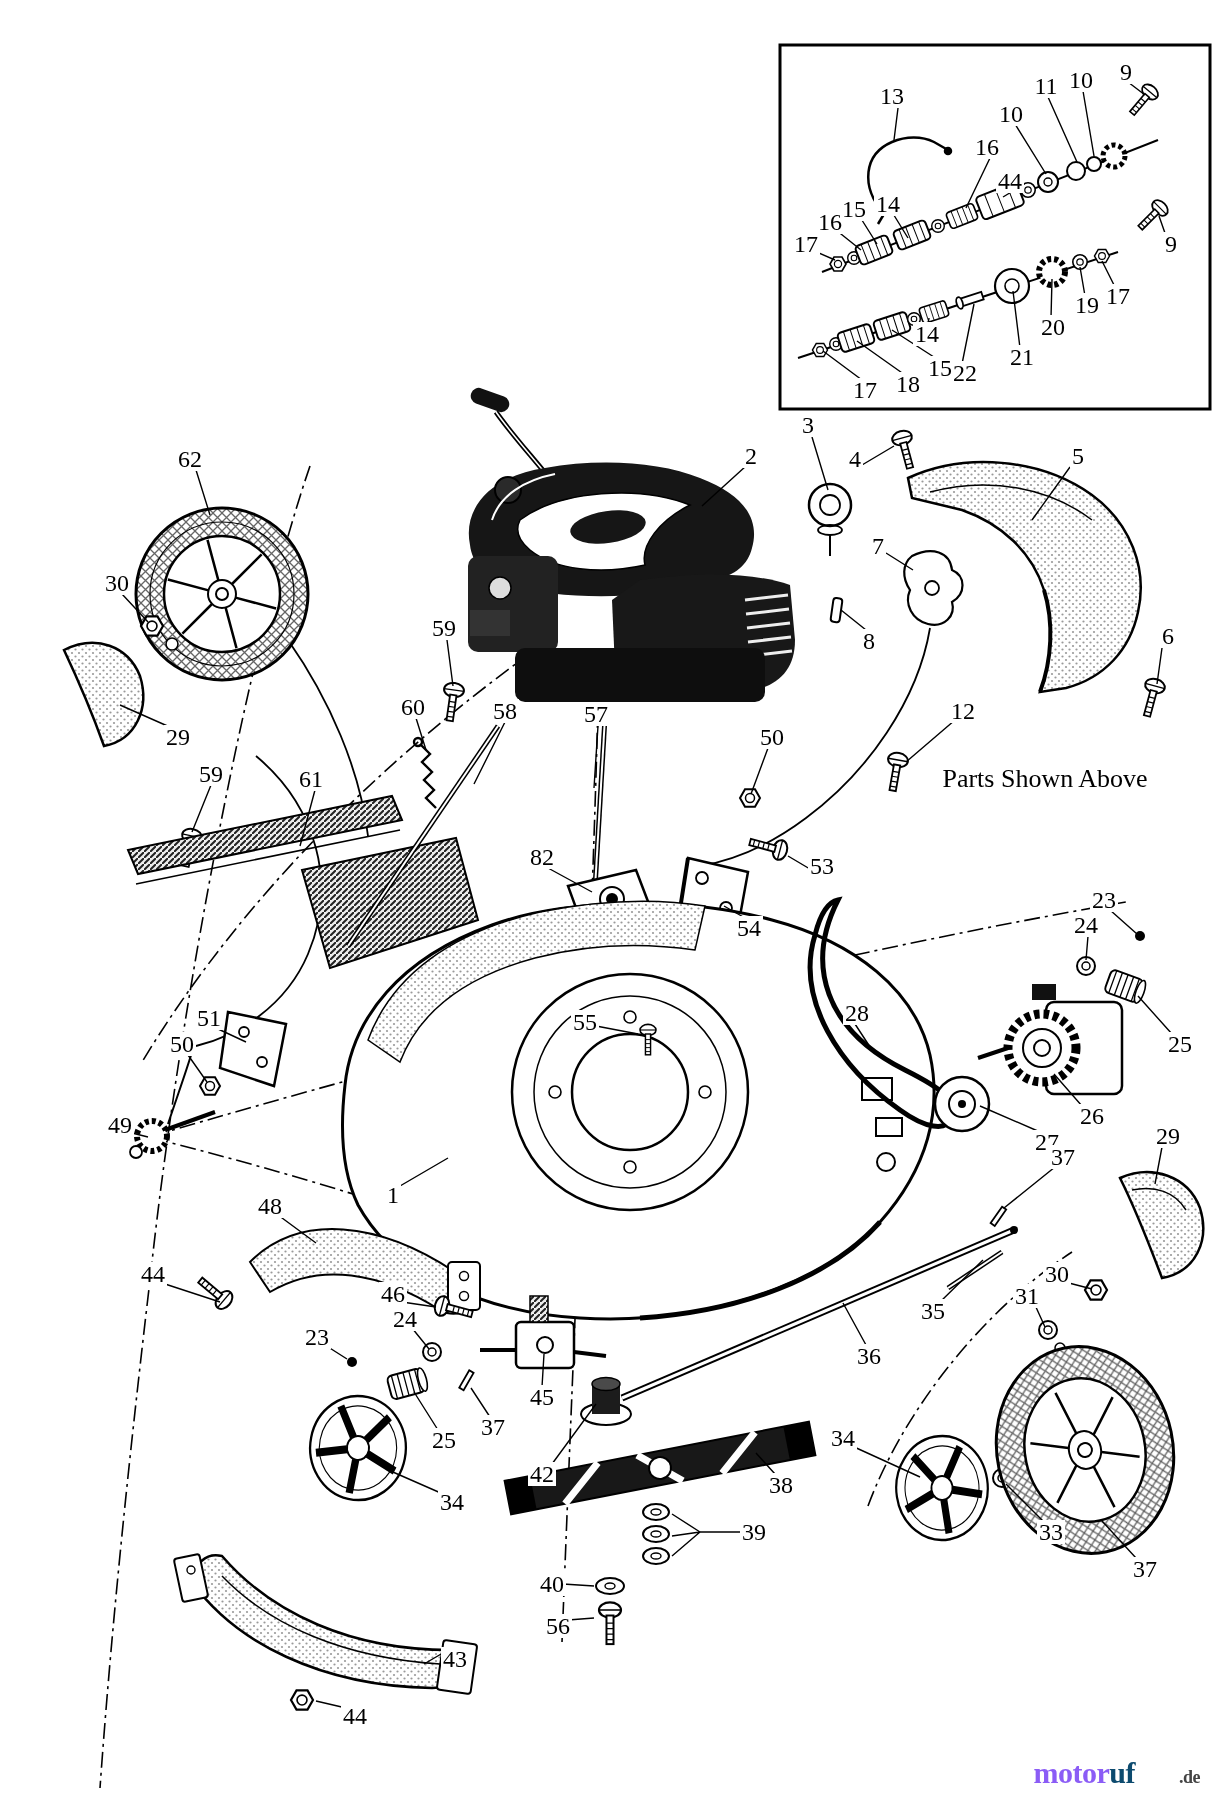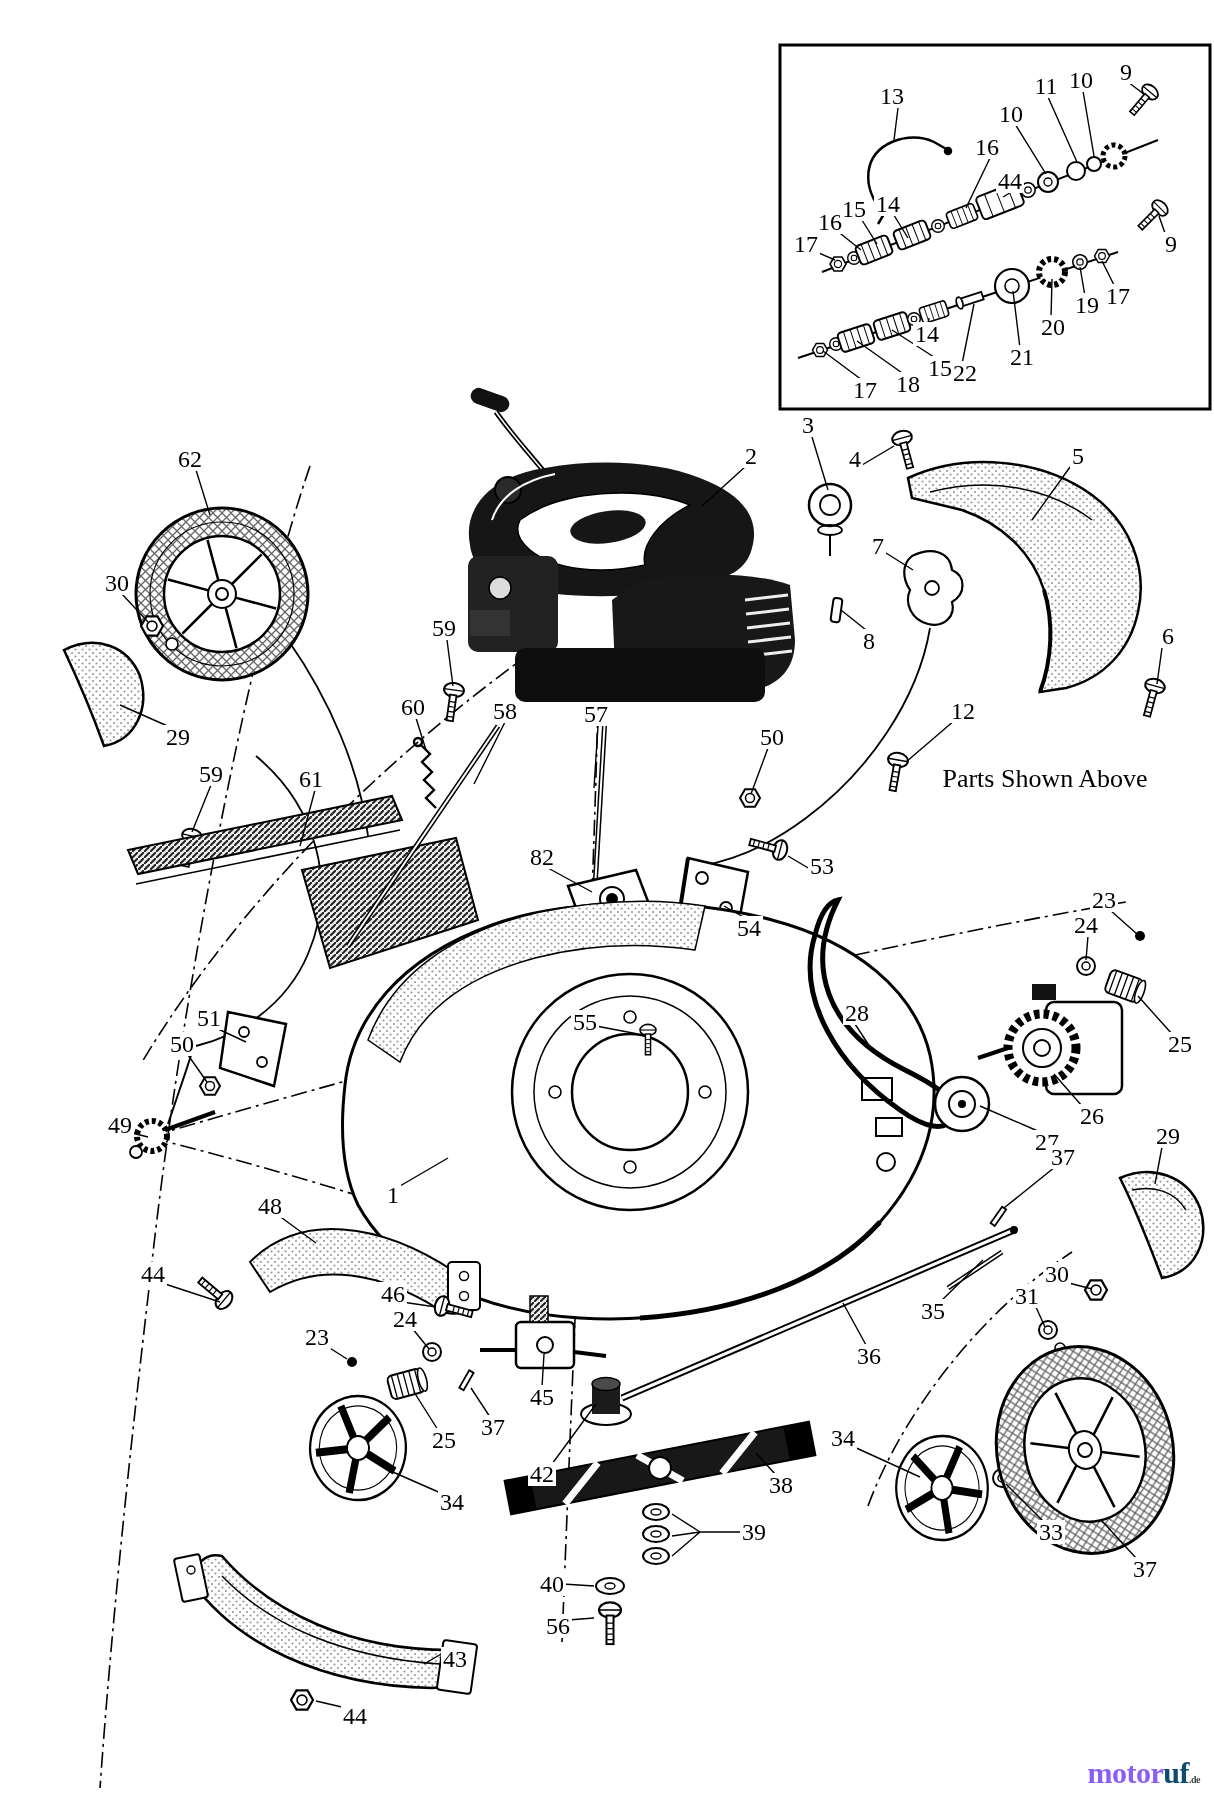--- a/index.html
+++ b/index.html
@@ -7,21 +7,21 @@
          font-family:Liberation Serif, serif;color:#000;}
   .stage svg{position:absolute;left:0;top:0;}
   .lbl{position:absolute;transform:translate(-50%,-50%);font-size:24px;line-height:1;
        white-space:nowrap;background:#fff;padding:0 2px;}
   .note{position:absolute;transform:translate(-50%,-50%);font-size:26px;line-height:1;
         white-space:nowrap;background:#fff;padding:0 3px;}
   .watermark{position:absolute;right:14px;bottom:10px;font-weight:bold;font-size:30px;
              letter-spacing:-0.5px;white-space:nowrap;}
   .wm-left{color:#8b5cf6;}
   .wm-right{color:#0c4a6e;}
-  .wm-de{color:#444;font-size:10px;}
+  .wm-de{color:#444;font-size:18px;margin-left:44px;}
 </style>
 </head>
 <body>
 
 <div class="stage">
 
 <svg width="1214" height="1800" viewBox="0 0 1214 1800">
   <defs>
     <pattern id="dots" width="7" height="7" patternUnits="userSpaceOnUse">
       <rect width="7" height="7" fill="#fff"></rect>

